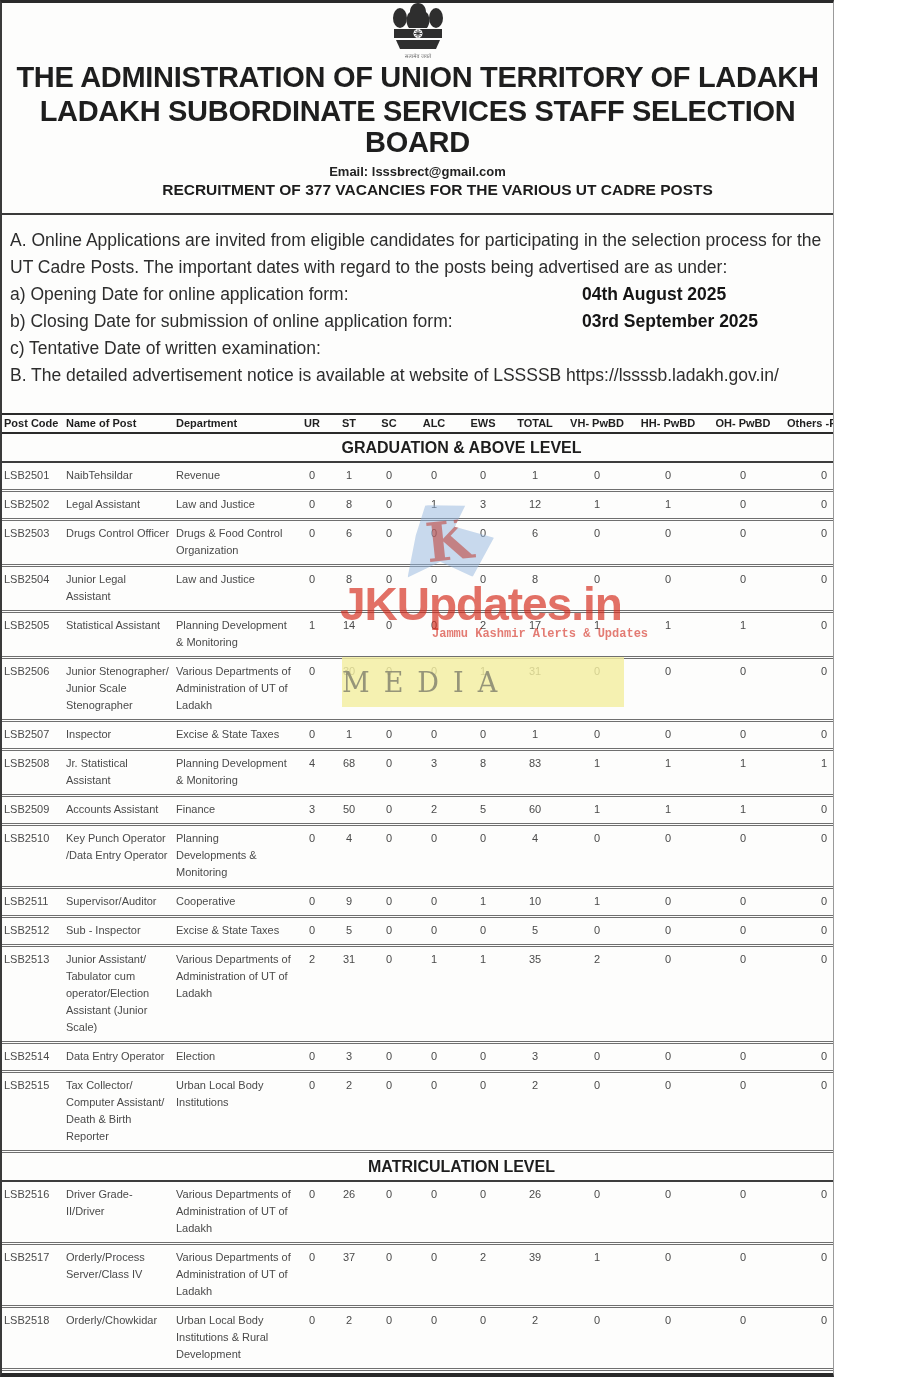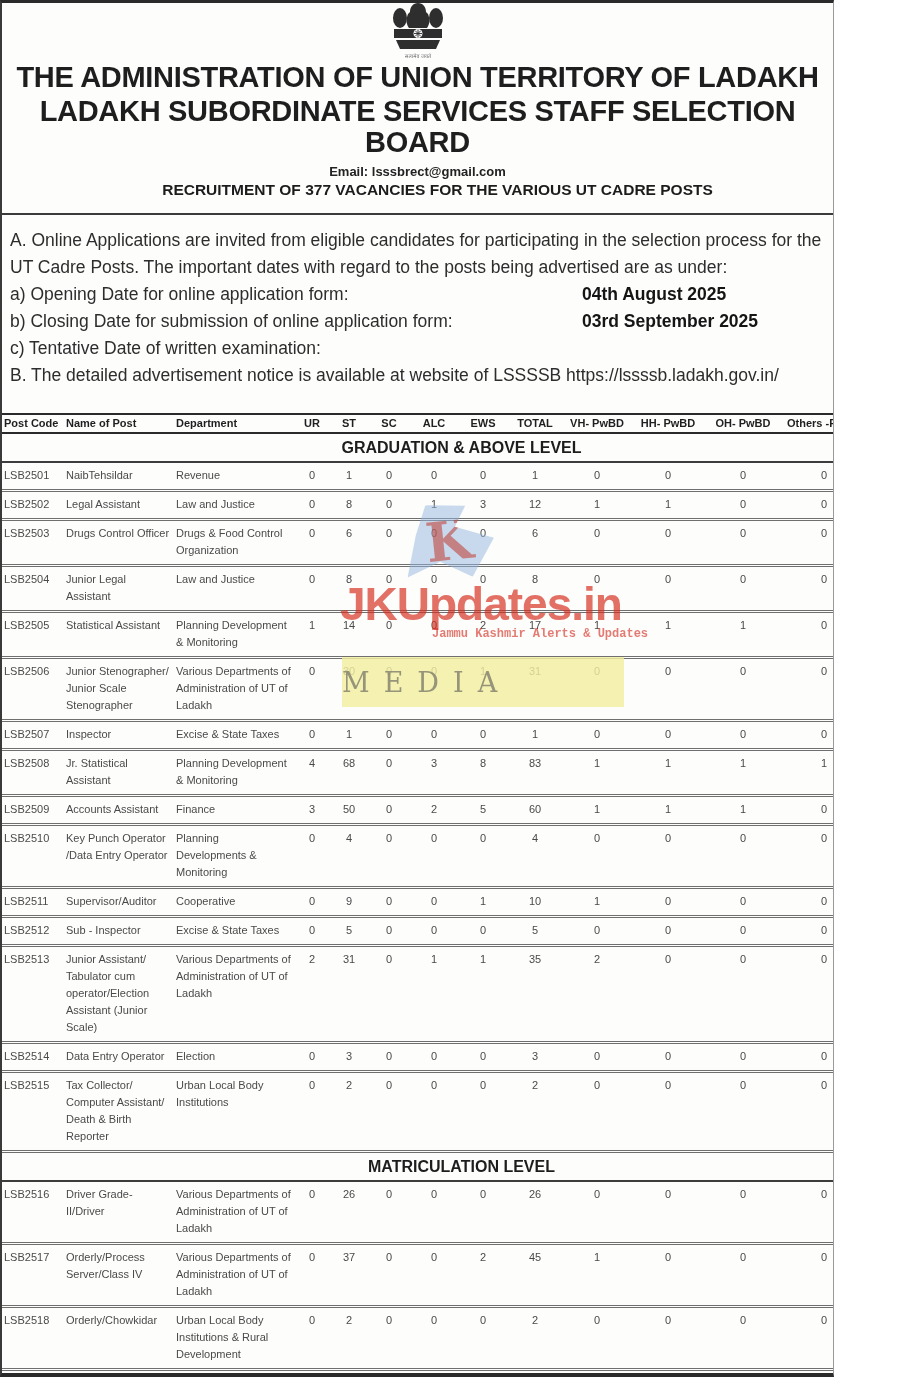--- a/index.html
+++ b/index.html
@@ -436,21 +436,21 @@
         </tr>
         <tr class="data-row">
           <td class="txt">LSB2517</td>
           <td class="txt">Orderly/Process Server/Class IV</td>
           <td class="txt">Various Departments of Administration of UT of Ladakh</td>
           <td class="num">0</td>
           <td class="num">37</td>
           <td class="num">0</td>
           <td class="num">0</td>
           <td class="num">2</td>
-          <td class="num">45</td>
+          <td class="num">39</td>
           <td class="num">1</td>
           <td class="num">0</td>
           <td class="num">0</td>
           <td class="num">0</td>
           <td class="num">1</td>
         </tr>
         <tr class="data-row">
           <td class="txt">LSB2518</td>
           <td class="txt">Orderly/Chowkidar</td>
           <td class="txt">Urban Local Body Institutions &amp; Rural Development</td>

